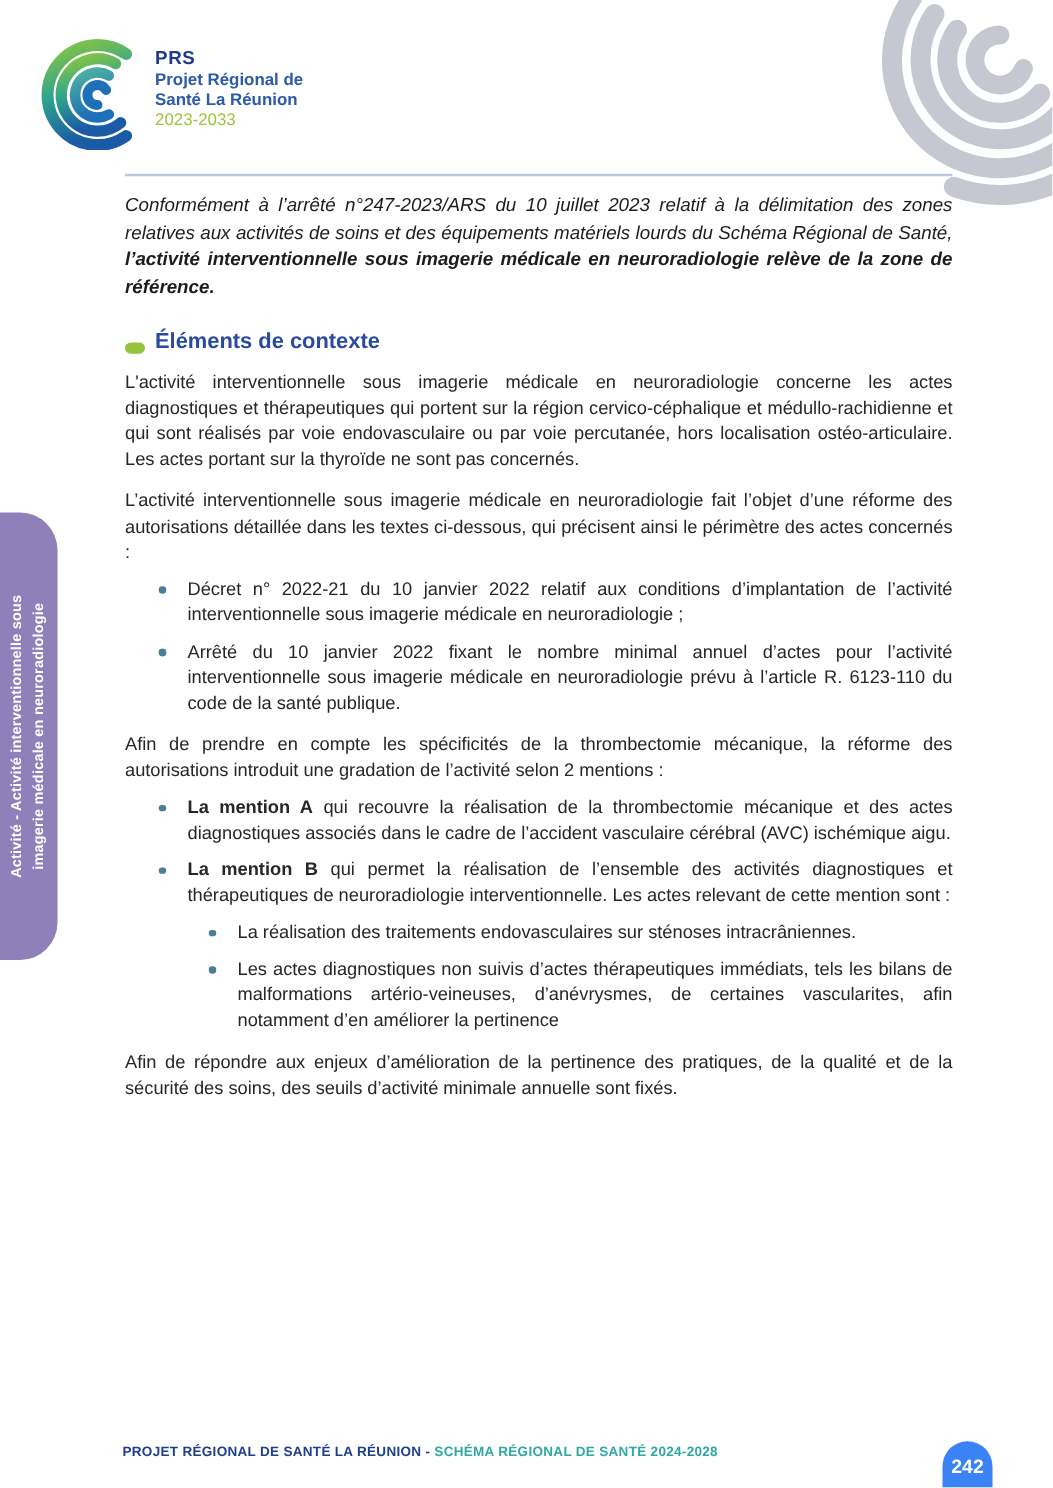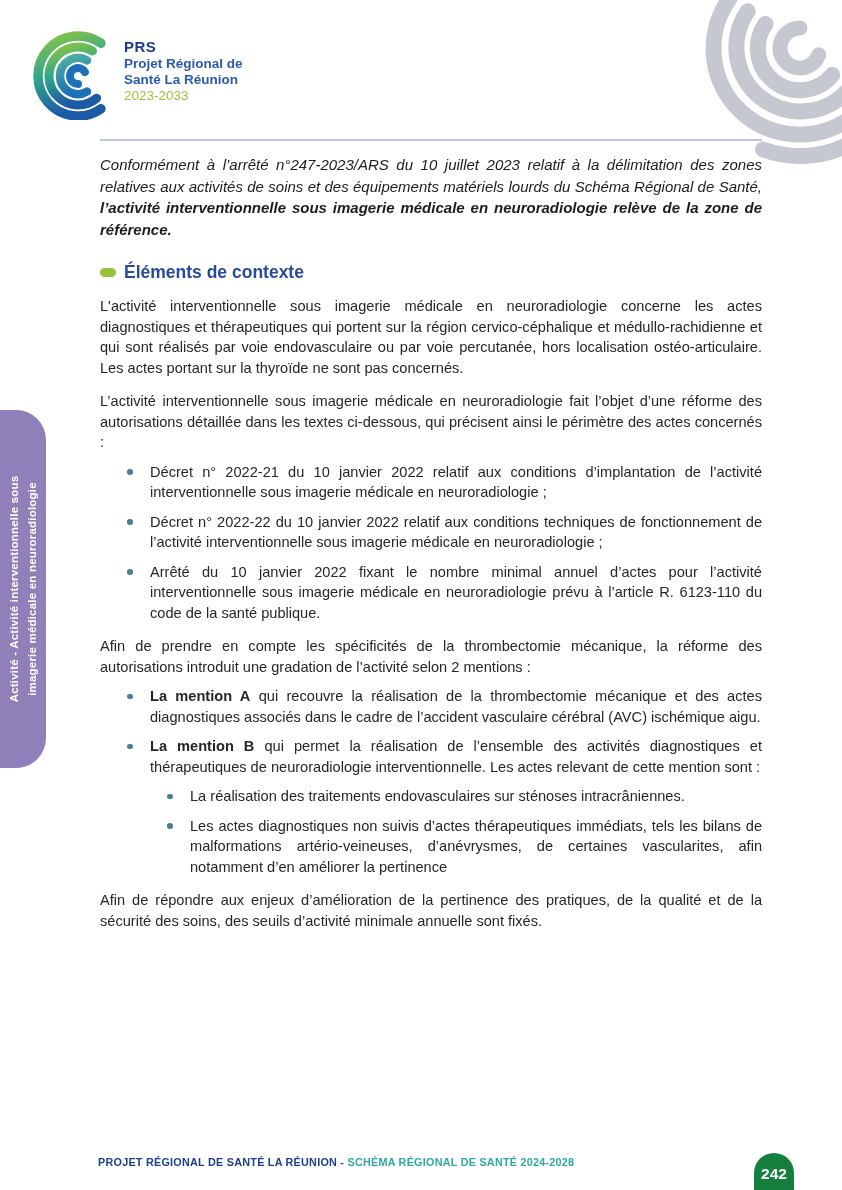--- a/index.html
+++ b/index.html
@@ -43,21 +43,21 @@
     line-height:45px; letter-spacing:0.2px;
   }
   .title-rule { margin-top:7px; height:2px; background:#bcc7e2; border:none; }
 
   .intro {
     margin-top:13px; font-style:italic; font-size:15px; line-height:21.5px;
     text-align:justify; color:#1c1c1c;
   }
   .intro .b { font-weight:bold; }
 
-  .section-head { margin-top:22px; display:flex; align-items:center; }
+  .section-head { margin-top:22px; display:flex; align-items:flex-end; }
   .section-pill {
     width:16px; height:9px; border-radius:5px; background:#97c23c;
     margin-right:8px; flex:0 0 auto;
   }
   .section-title { font-size:17.5px; font-weight:bold; color:#2a4a9d; }
 
   p.body-p { margin:13px 0 0 0; font-size:14.6px; line-height:20.5px; text-align:justify; }
 
   ul.blist { list-style:none; margin:9px 0 0 0; padding:0; }
   ul.blist li {
@@ -73,21 +73,21 @@
 
   
   .footer-line {
     position:absolute; left:68px; bottom:22px;
     font-size:10.8px; font-weight:bold; letter-spacing:0.25px; white-space:nowrap;
   }
   .footer-navy { color:#1f3d8f;padding-left:30px; }
   .footer-teal { color:#2fa8a2; }
   .page-badge {
     position:absolute; right:48px; bottom:0; width:40px; height:37px;
-    background:#15803d; border-radius:20px 20px 0 0;
+    background:#3b82f6; border-radius:20px 20px 0 0;
     display:flex; align-items:center; justify-content:center;
     color:#ffffff; font-weight:bold; font-size:15.5px; padding-top:5px; box-sizing:border-box;
   }
 </style>
 </head>
 <body>
 
 <svg class="deco-arcs" viewBox="0 0 160 200" fill="none">
   <g stroke="#c6c8d1" stroke-linecap="round" fill="none">
     <path d="M 136.8 54.8 A 20 20 0 1 1 118 28" stroke-width="15"></path>
@@ -140,21 +140,21 @@
   <div class="section-head">
     <span class="section-pill"></span>
     <span class="section-title">Éléments de contexte</span>
   </div>
 
   <p class="body-p">L'activité interventionnelle sous imagerie médicale en neuroradiologie concerne les actes diagnostiques et thérapeutiques qui portent sur la région cervico-céphalique et médullo-rachidienne et qui sont réalisés par voie endovasculaire ou par voie percutanée, hors localisation ostéo-articulaire. Les actes portant sur la thyroïde ne sont pas concernés.</p>
   <p class="body-p">L’activité interventionnelle sous imagerie médicale en neuroradiologie fait l’objet d’une réforme des autorisations détaillée dans les textes ci-dessous, qui précisent ainsi le périmètre des actes concernés :</p>
 
   <ul class="blist">
     <li><span class="dot"></span><span>Décret n° 2022-21 du 10 janvier 2022 relatif aux conditions d’implantation de l’activité interventionnelle sous imagerie médicale en neuroradiologie ;</span></li>
-    <li><span class="dot"></span><span>Décret n° 2022-22 du 10 janvier 2022 relatif aux conditions techniques de fonctionnement de l’activité interventionnelle sous imagerie médicale en neuroradiologie ;</span></li>
+    <li><span class="dot"></span></li>
     <li><span class="dot"></span><span>Arrêté du 10 janvier 2022 fixant le nombre minimal annuel d’actes pour l’activité interventionnelle sous imagerie médicale en neuroradiologie prévu à l’article R. 6123-110 du code de la santé publique.</span></li>
   </ul>
 
   <p class="body-p">Afin de prendre en compte les spécificités de la thrombectomie mécanique, la réforme des autorisations introduit une gradation de l’activité selon 2 mentions :</p>
 
   <ul class="blist">
     <li><span class="dot"></span><span class="mention-lead">La mention A</span><span> qui recouvre la réalisation de la thrombectomie mécanique et des actes diagnostiques associés dans le cadre de l’accident vasculaire cérébral (AVC) ischémique aigu.</span></li>
     <li><span class="dot"></span><span class="mention-lead">La mention B</span><span> qui permet la réalisation de l’ensemble des activités diagnostiques et thérapeutiques de neuroradiologie interventionnelle. Les actes relevant de cette mention sont :</span></li>
   </ul>
 

